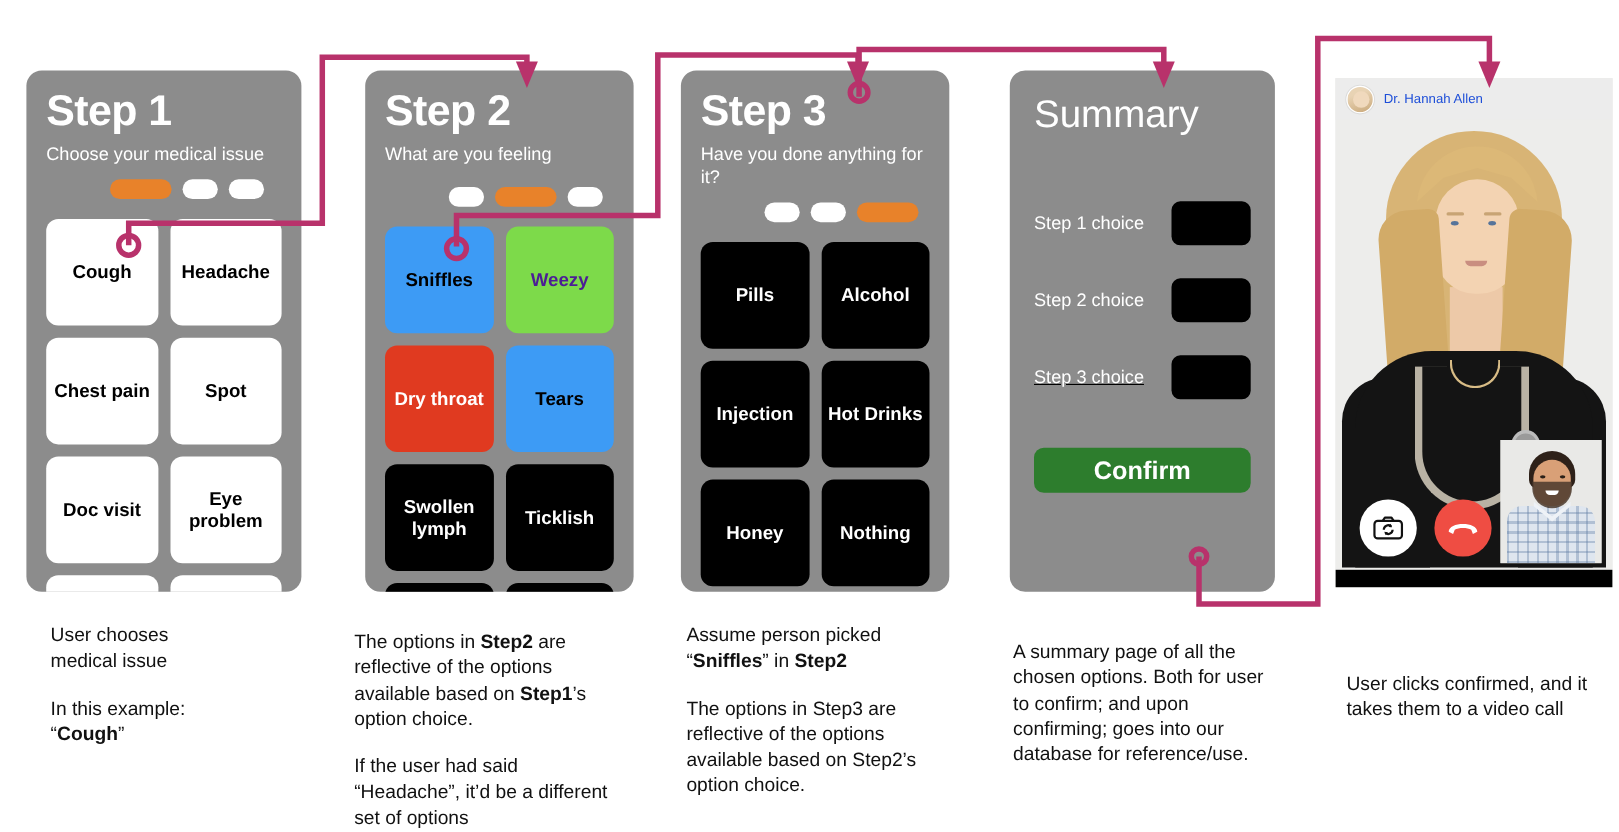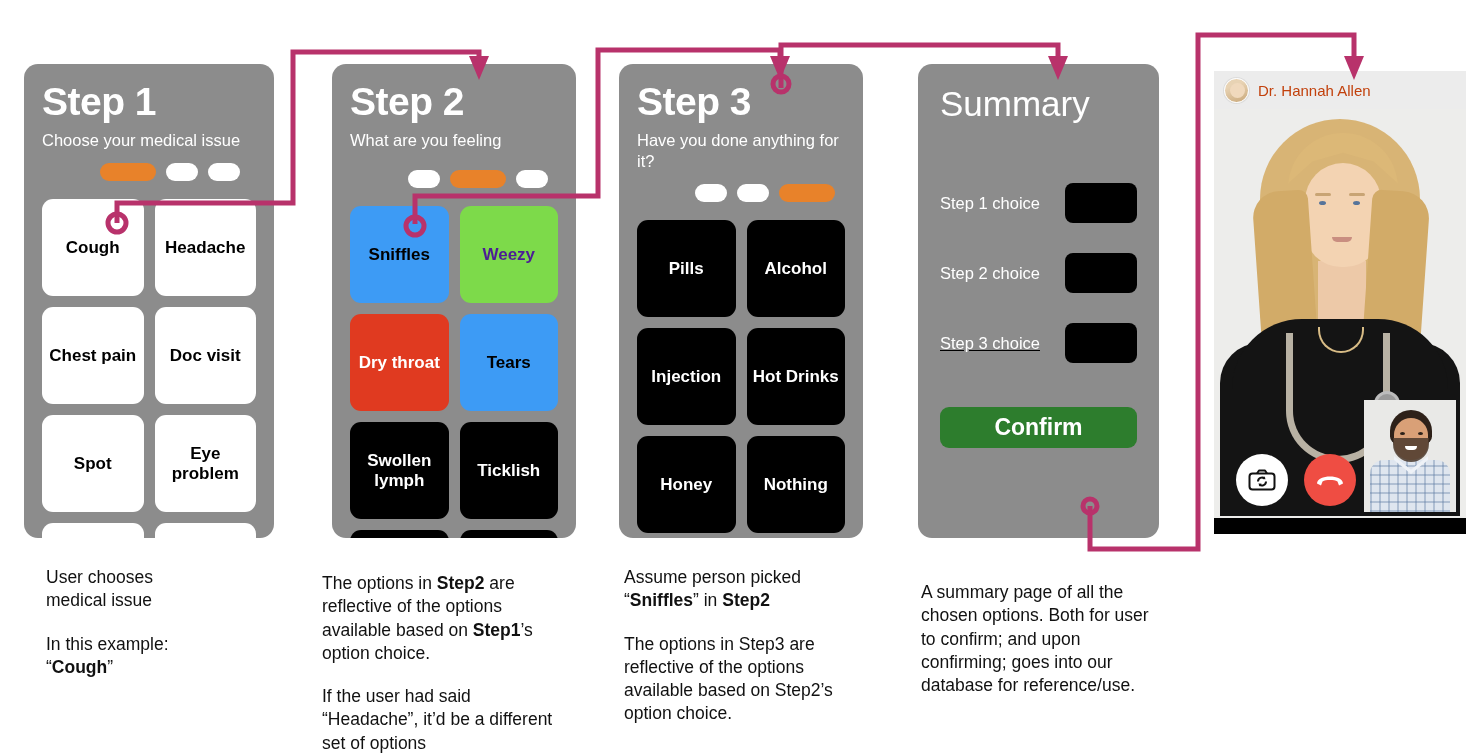--- a/index.html
+++ b/index.html
@@ -98,21 +98,21 @@
     background: linear-gradient(160deg,#e8d3b4 30%,#c9a87a 100%);
     border: 1.5px solid #ffffff;
     box-shadow: 0 0 0 1px #dcdcdc;
     flex: none;
     position: relative; overflow: hidden;
   }
   .vc-avatar::after {
     content:""; position:absolute; left:5px; top:4px; width:15px; height:15px;
     border-radius:50%; background:#f0d9bd;
   }
-  .vc-name { font-size: 15px; color: #c2410c; }
+  .vc-name { font-size: 12px; color: #1d4ed8; }
 
   
   .vc-stage { position: absolute; inset: 0; }
   .bg-wall { position:absolute; inset:0; background:#ededeb; }
   .d-hair-back {
     position:absolute; left:46px; top:48px; width:160px; height:250px;
     background:#d8b475; border-radius:80px 80px 60px 60px;
   }
   .d-neck { position:absolute; left:104px; top:190px; width:48px; height:70px; background:#edc9a8; }
   .d-face {
@@ -233,22 +233,22 @@
     <div class="card-sub">Choose your medical issue</div>
     <div class="pills" style="margin:12px 0 0 58px;">
       <div class="pill active"></div>
       <div class="pill short"></div>
       <div class="pill short"></div>
     </div>
     <div class="grid" style="margin-top:18px;">
       <div class="tile white">Cough</div>
       <div class="tile white">Headache</div>
       <div class="tile white">Chest pain</div>
+      <div class="tile white">Spot</div>
       <div class="tile white">Doc visit</div>
-      <div class="tile white">Spot</div>
       <div class="tile white">Eye problem</div>
       <div class="tile white"></div>
       <div class="tile white"></div>
     </div>
   </div>
 
   <div class="card" style="left:332px; top:64px; width:244px; height:474px; padding:18px 18px 0;">
     <div class="card-title" style="font-size:39px; margin-bottom:9px;">Step 2</div>
     <div class="card-sub">What are you feeling</div>
     <div class="pills" style="margin:19px 0 0 58px;">
@@ -382,14 +382,17 @@
   <div class="caption" style="left:624px; top:566px; width:238px;">
     <p><span>Assume person picked “</span><b>Sniffles</b><span>” in </span><b>Step2</b></p>
     <div class="gap"></div>
     <p>The options in Step3 are reflective of the options available based on Step2’s option choice.</p>
   </div>
 
   <div class="caption" style="left:921px; top:581px; width:240px;">
     <p>A summary page of all the chosen options. Both for user to confirm; and upon confirming; goes into our database for reference/use.</p>
   </div>
 
+  <div class="caption" style="left:1224px; top:610px; width:240px;">
+    <p>User clicks confirmed, and it takes them to a video call</p>
+  </div>
 
 </div>
 
 </body></html>

